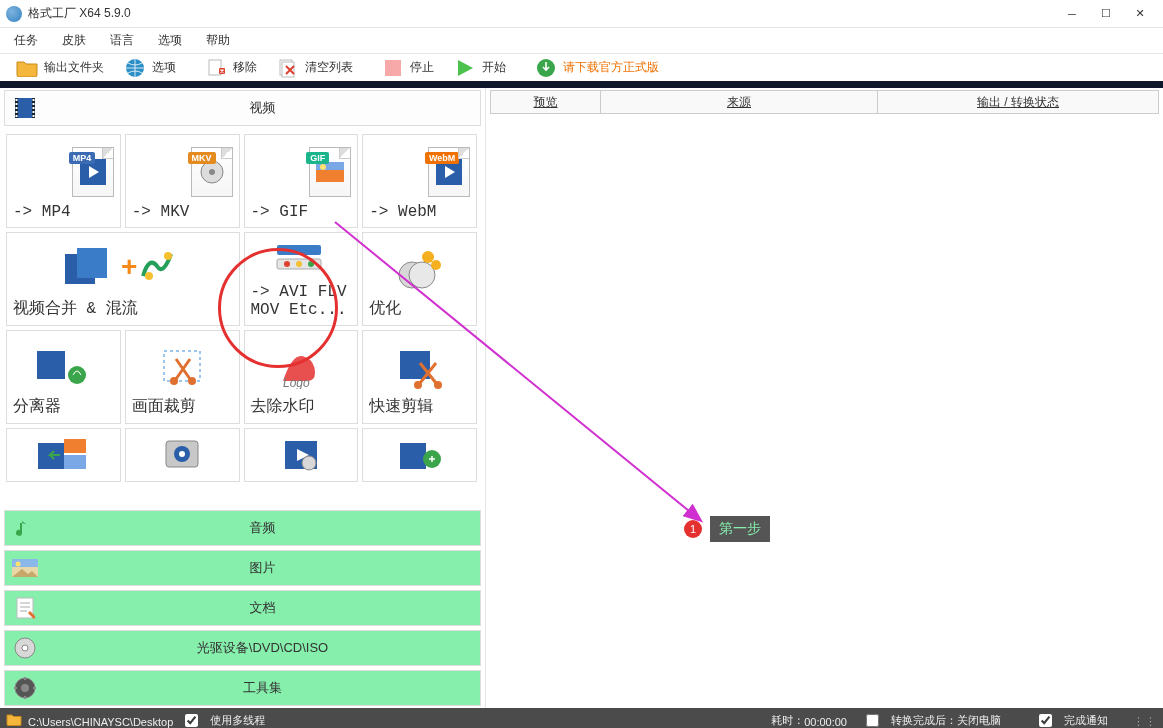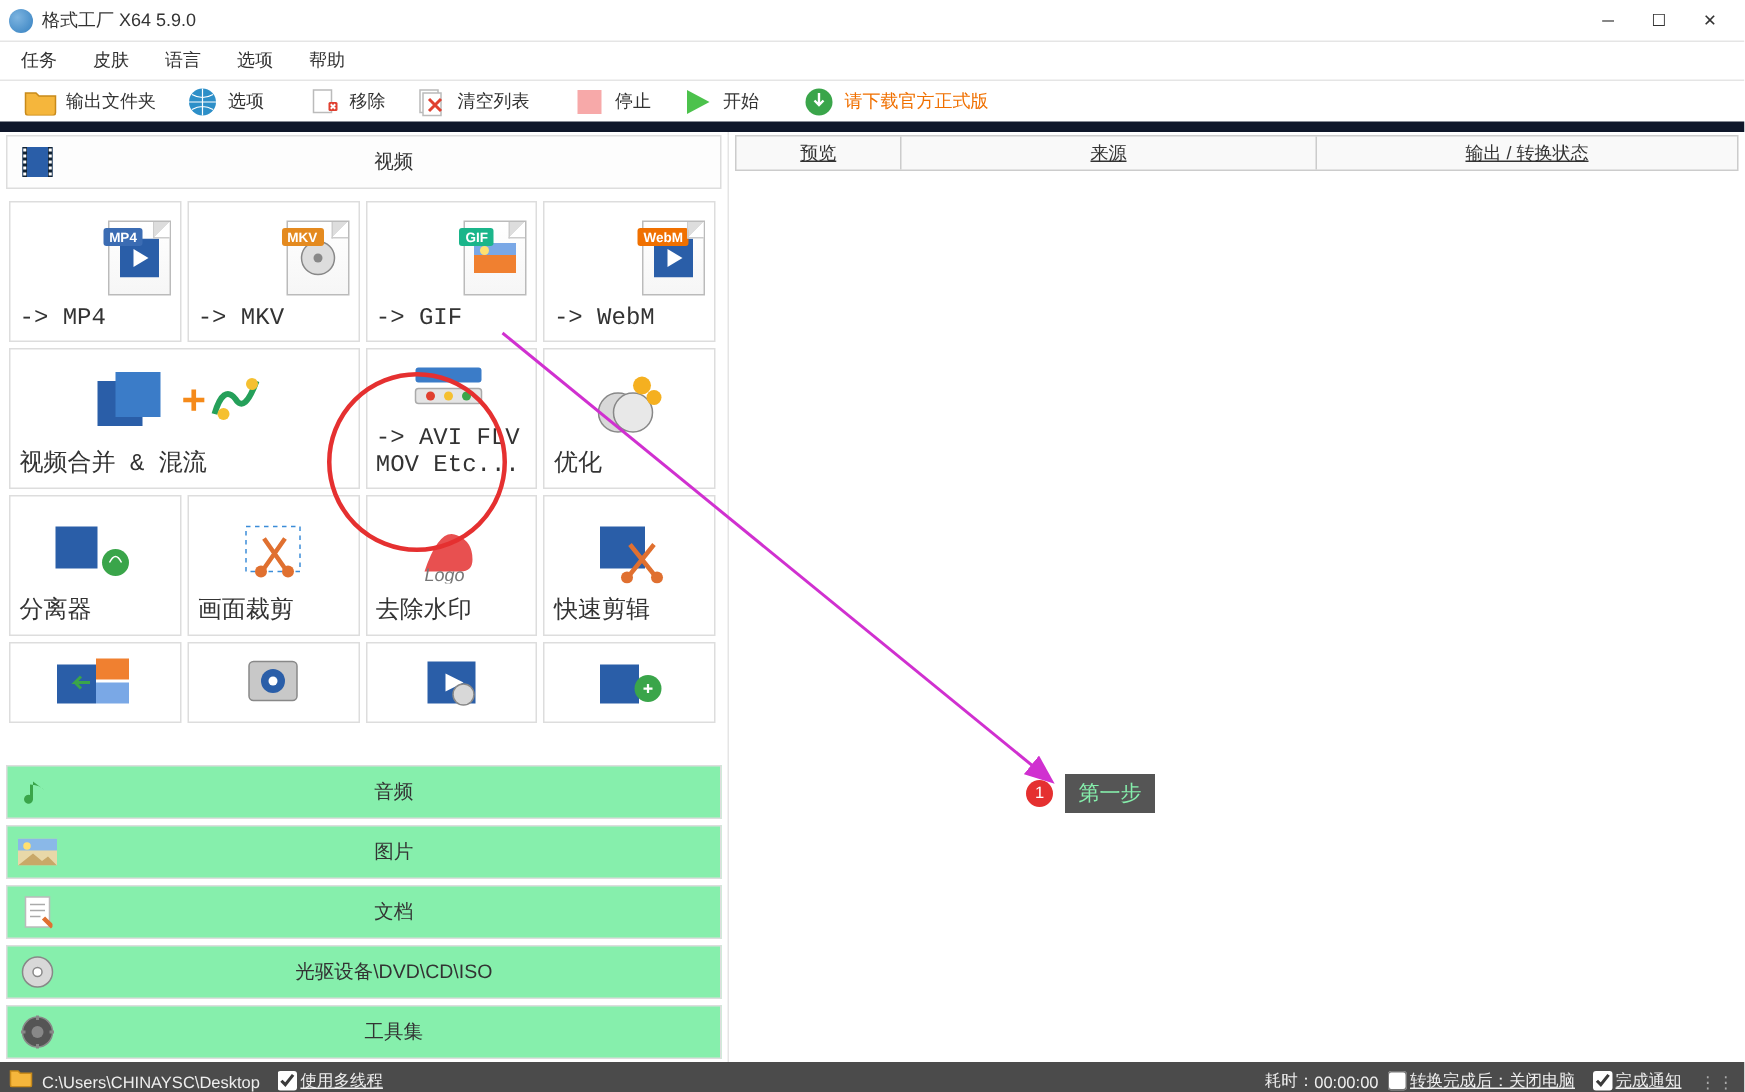--- a/index.html
+++ b/index.html
@@ -53,21 +53,21 @@
 
 .annotation-circle { position:absolute; width:120px; height:120px; border:3px solid #e53030; border-radius:50%; left:218px; top:120px; pointer-events:none; }
 .annotation-arrow { position:absolute; pointer-events:none; }
 .annotation-label { position:absolute; display:flex; align-items:center; gap:8px; }
 .annotation-label .num { width:18px; height:18px; border-radius:50%; background:#e53030; color:#fff; display:flex; align-items:center; justify-content:center; font-size:11px; }
 .annotation-label .txt { background:#555; color:#86efac; padding:4px 9px; font-size:14px; }
 
 
 .statusbar { position:absolute; left:0; right:0; bottom:0; height:20px; background:#4b4b4b; color:#eee; display:flex; align-items:flex-end; font-size:11px; padding:0 6px; }
 .statusbar .sep { flex:1; }
-.statusbar label { display:flex; align-items:center; gap:2px; margin:0 6px; cursor:pointer;text-decoration:underline; }
+.statusbar label { display:flex; align-items:center; gap:12px; margin:0 19px; cursor:pointer; }
 .statusbar input[type=checkbox] { accent-color:#fff; }
 
 
 .tile-scroll::-webkit-scrollbar { width:16px; }
 .tile-scroll::-webkit-scrollbar-track { background:#f0f0f0; }
 .tile-scroll::-webkit-scrollbar-thumb { background:#c8c8c8; border:3px solid #f0f0f0; border-radius:8px; }
 
 
 .ico-box { width:100%; height:100%; display:flex; align-items:center; justify-content:center; }
 

